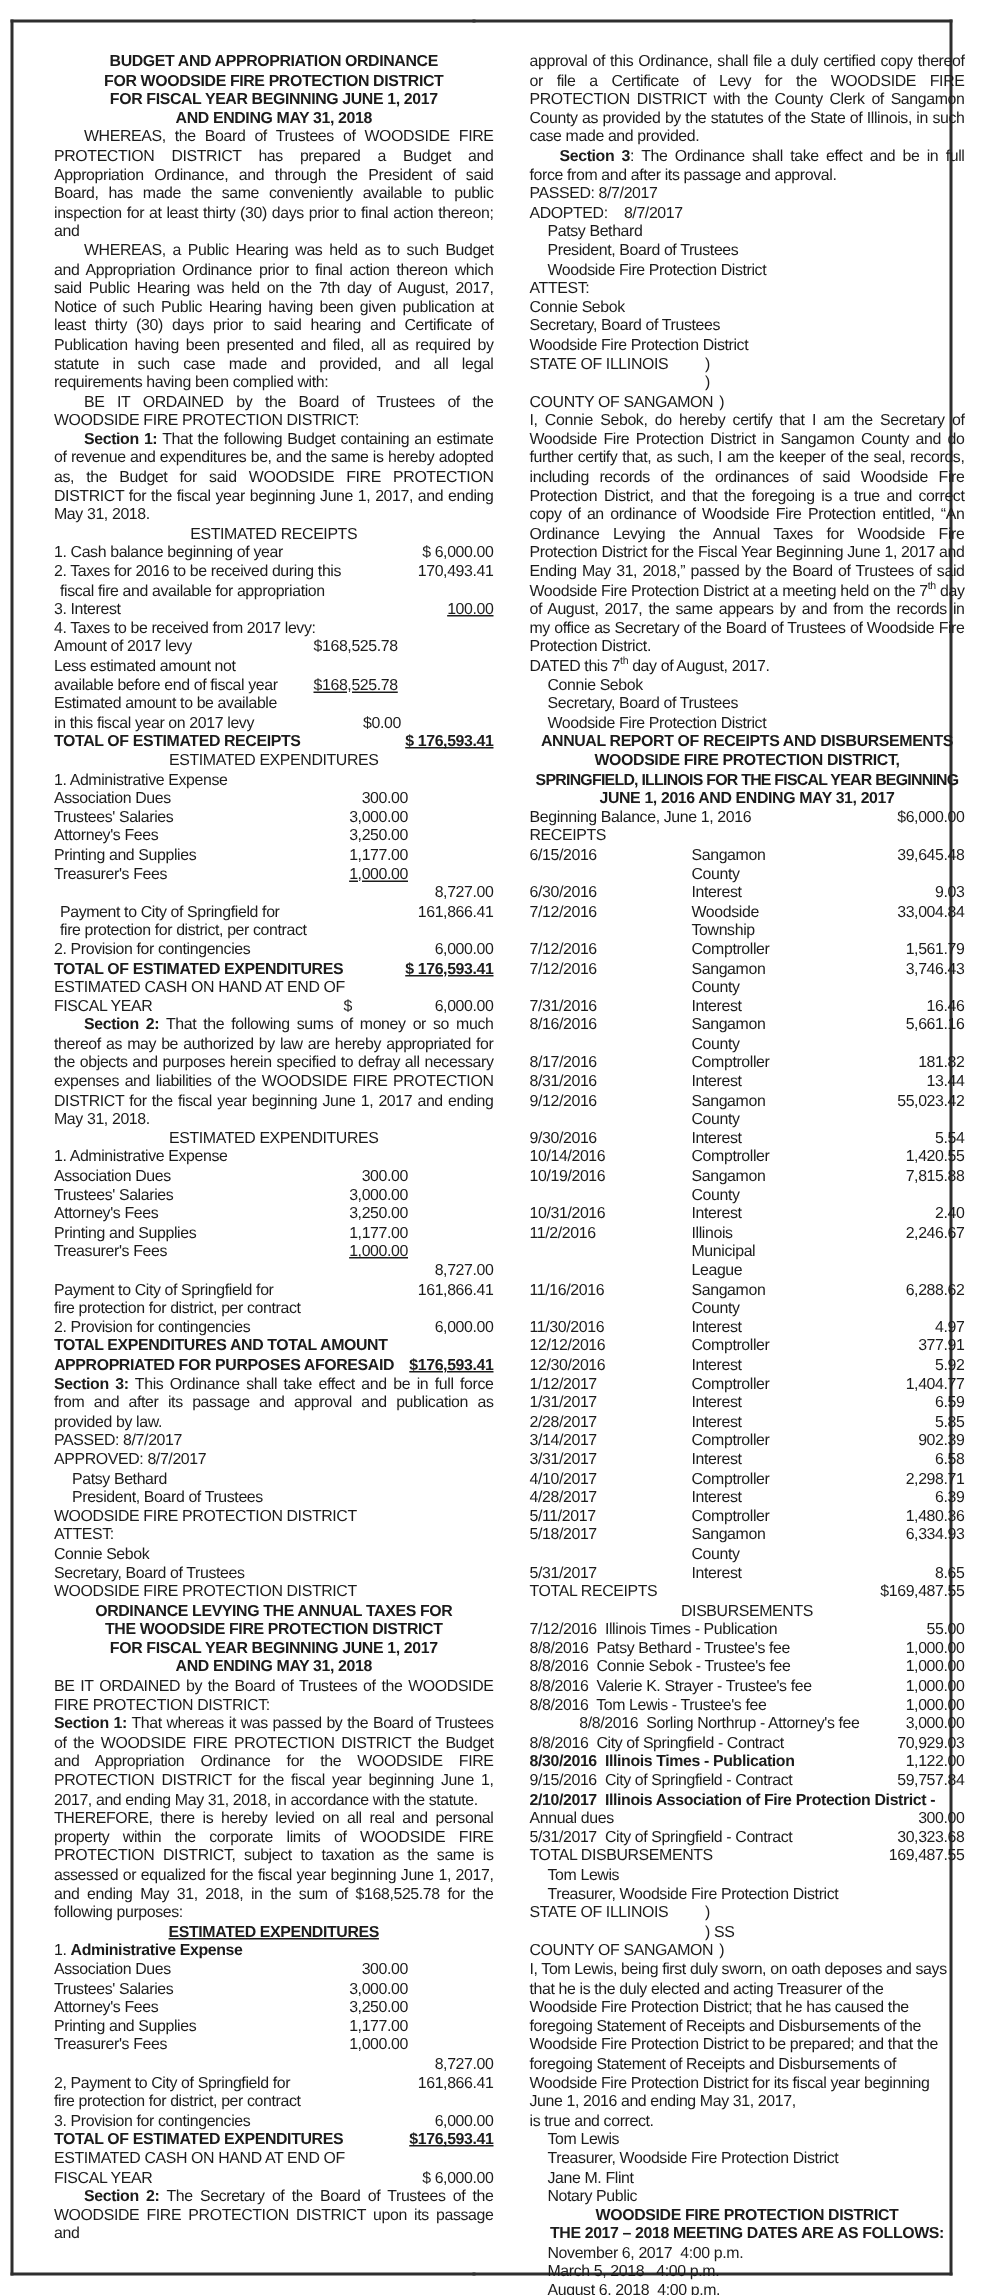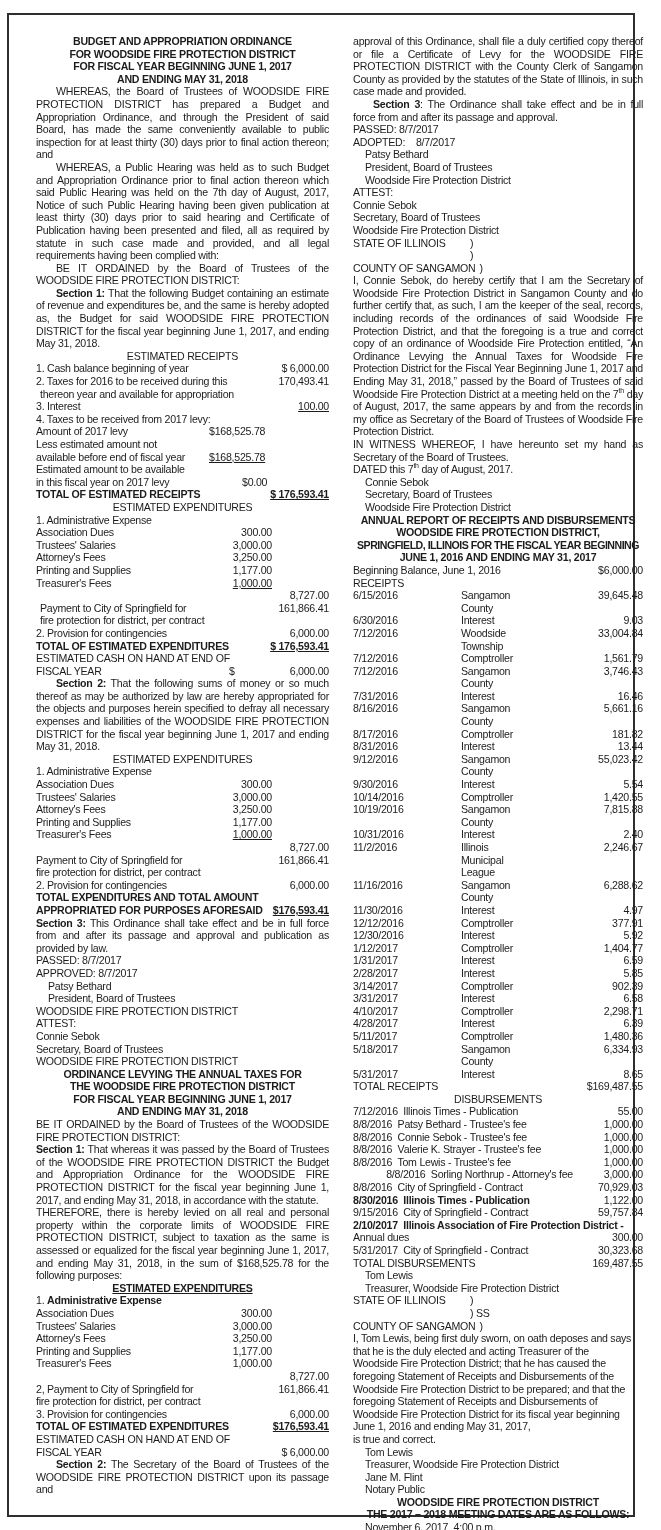--- a/index.html
+++ b/index.html
@@ -53,21 +53,21 @@
 
   <div>
     <div class="row">
         <span class="lab">1. Cash balance beginning of year</span>
         <span class="v3">$ 6,000.00</span>
       </div>
     <div class="row">
         <span class="lab">2. Taxes for 2016 to be received during this</span>
         <span class="v3">170,493.41</span>
       </div>
-    <div class="in2">thereon year and available for appropriation</div>
+    <div class="in2">fiscal fire and available for appropriation</div>
     <div class="row">
         <span class="lab">3. Interest</span>
         <span class="v3 ul">100.00</span>
       </div>
     <div>4. Taxes to be received from 2017 levy:</div>
     <div class="row">
         <span class="lab" style="flex:0 0 173px">Amount of 2017 levy</span>
         <span>$168,525.78</span>
       </div>
     <div>Less estimated amount not</div>
@@ -264,21 +264,20 @@
     </div>
   <div class="row">
       <span style="width:117px"></span>
       <span>)</span>
     </div>
   <div class="row">
       <span>COUNTY OF SANGAMON</span>
       <span style="margin-left:4px">)</span>
     </div>
   <div class="j"><span>I, Connie Sebok, do hereby certify that I am the Secretary of Woodside Fire Protection District in Sangamon County and do further certify that, as such, I am the keeper of the seal, records, including records of the ordinances of said Woodside Fire Protection District, and that the foregoing is a true and correct copy of an ordinance of Woodside Fire Protection entitled, “An Ordinance Levying the Annual Taxes for Woodside Fire Protection District for the Fiscal Year Beginning June 1, 2017 and Ending May 31, 2018,” passed by the Board of Trustees of said Woodside Fire Protection District at a meeting held on the 7</span><sup>th</sup><span> day of August, 2017, the same appears by and from the records in my office as Secretary of the Board of Trustees of Woodside Fire Protection District.</span></div>
-  <div class="j">IN WITNESS WHEREOF, I have hereunto set my hand as Secretary of the Board of Trustees.</div>
   <div><span>DATED this 7</span><sup>th</sup><span> day of August, 2017.</span></div>
   <div class="in1">Connie Sebok</div>
   <div class="in1">Secretary, Board of Trustees</div>
   <div class="in1">Woodside Fire Protection District</div>
 
   <div>
     <div class="hd">ANNUAL REPORT OF RECEIPTS AND DISBURSEMENTS</div>
     <div class="hd">WOODSIDE FIRE PROTECTION DISTRICT,</div>
     <div class="hd" style="letter-spacing:-0.5px">SPRINGFIELD, ILLINOIS FOR THE FISCAL YEAR BEGINNING</div>
     <div class="hd">JUNE 1, 2016 AND ENDING MAY 31, 2017</div>

